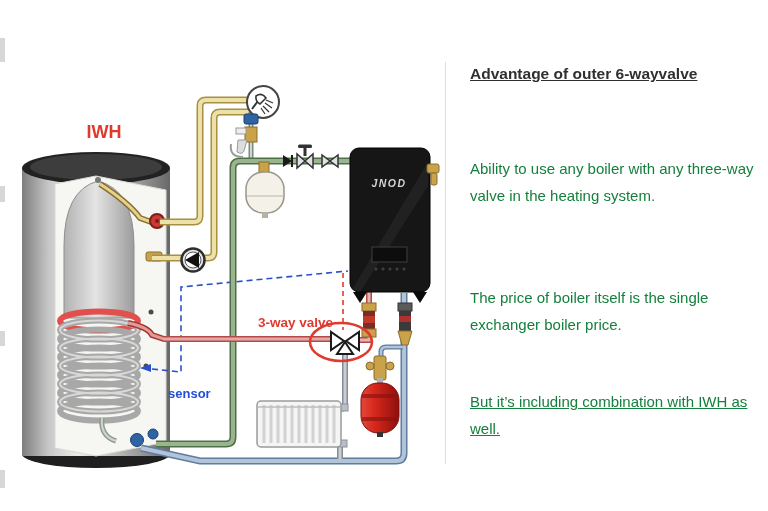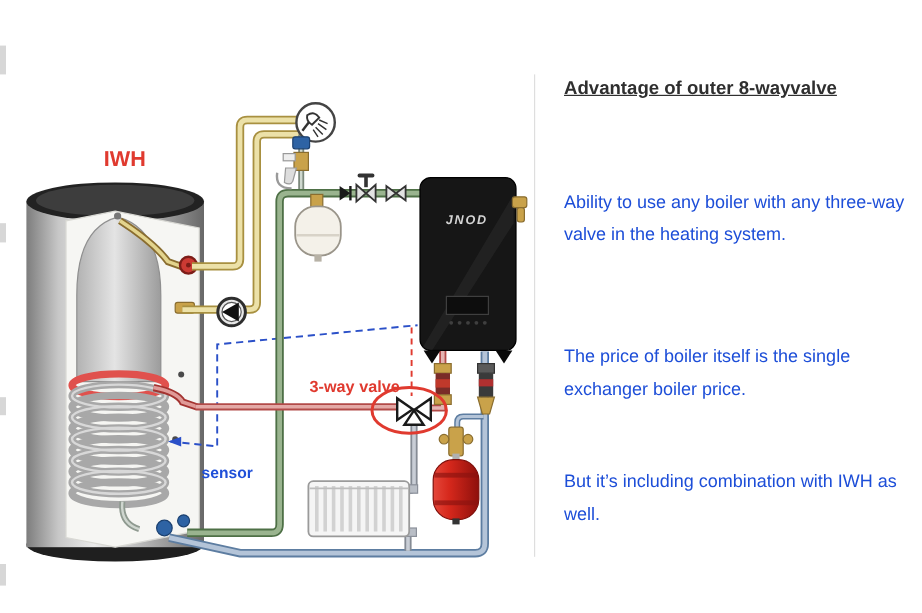--- a/index.html
+++ b/index.html
@@ -8,24 +8,24 @@
     background:#ffffff;
     font-family:"Liberation Sans", sans-serif;
   }
   .diagram-wrap{position:absolute;left:0;top:0;width:455px;height:511px;}
   .separator{position:absolute;left:445px;top:62px;width:1px;height:402px;background:#dedede;}
   .panel{position:absolute;left:470px;top:0;width:298px;color:#3a3a3a;}
   .panel-title{
     position:absolute;left:0;top:65px;font-size:15.5px;font-weight:bold;
     color:#2f2f2f;text-decoration:underline;white-space:nowrap;
   }
-  .para{position:absolute;left:0;width:298px;font-size:15px;line-height:27px;color:#1d4ed8;}
+  .para{position:absolute;left:0;width:298px;font-size:15px;line-height:27px;color:#15803d;}
   .para-1{top:140px;}
   .para-2{top:269px;}
-  .para-3{top:373px;}
+  .para-3{top:373px;text-decoration:underline;}
   .edge-artifact{position:absolute;left:0;width:5px;background:#cdcdcd;opacity:.8;}
 </style>
 </head>
 <body>
 
 <div class="diagram-wrap">
 <svg width="455" height="511" viewBox="0 0 455 511" xmlns="http://www.w3.org/2000/svg">
   <defs>
     <linearGradient id="tankBody" x1="0" y1="0" x2="1" y2="0">
       <stop offset="0" stop-color="#7d7d7d"></stop>
@@ -261,17 +261,17 @@
 </div>
 
 <div class="separator"></div>
 
 <div class="edge-artifact" style="top:38px;height:24px;"></div>
 <div class="edge-artifact" style="top:186px;height:16px;"></div>
 <div class="edge-artifact" style="top:331px;height:15px;"></div>
 <div class="edge-artifact" style="top:470px;height:18px;"></div>
 
 <div class="panel">
-  <div class="panel-title">Advantage of outer 8-wayvalve</div>
+  <div class="panel-title">Advantage of outer 6-wayvalve</div>
   <p class="para para-1">Ability to use any boiler with any three-way valve in the heating system.</p>
   <p class="para para-2">The price of boiler itself is the single exchanger boiler price.</p>
   <p class="para para-3">But it’s including combination with IWH as well.</p>
 </div>
 
 </body></html>

